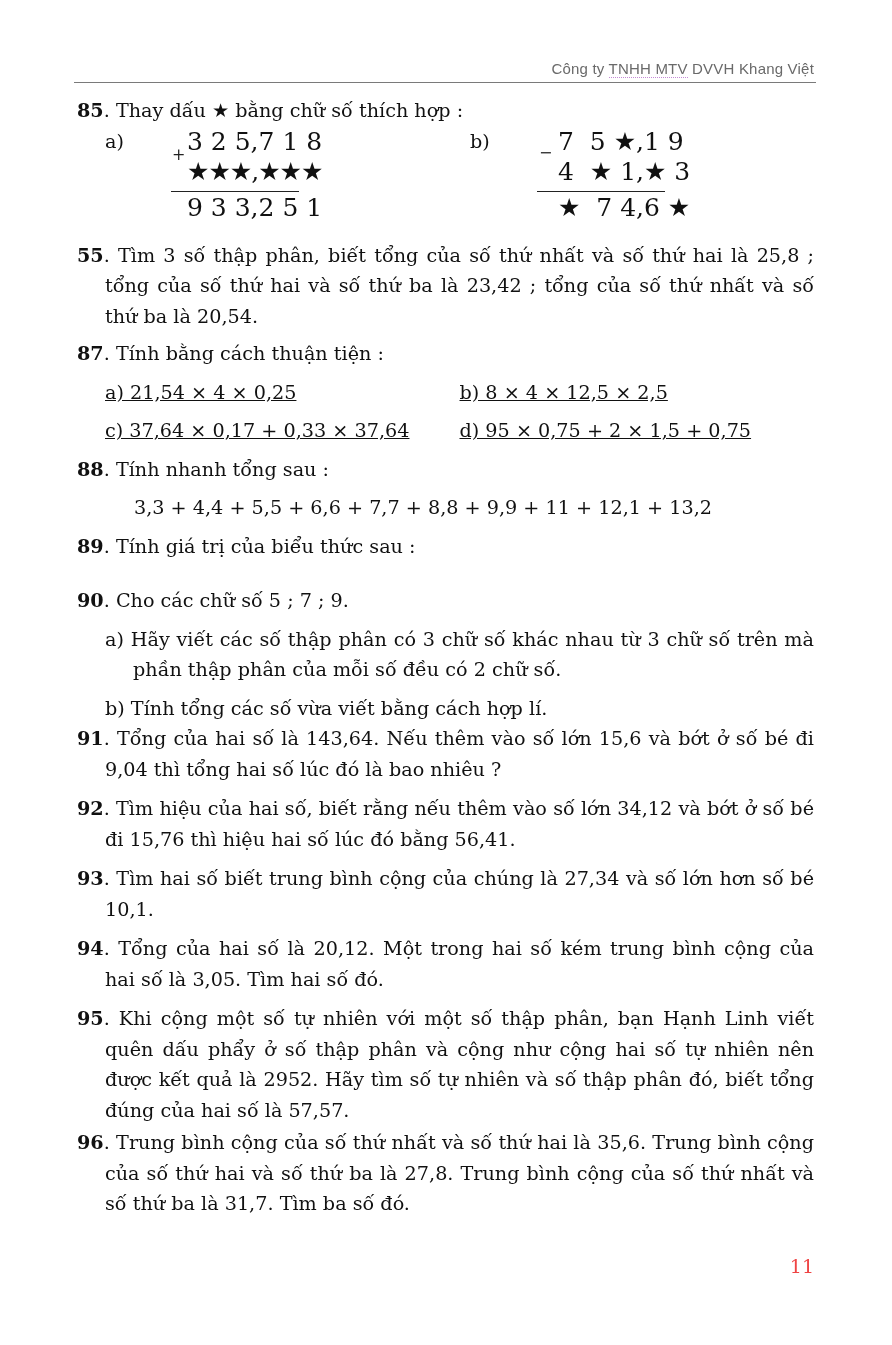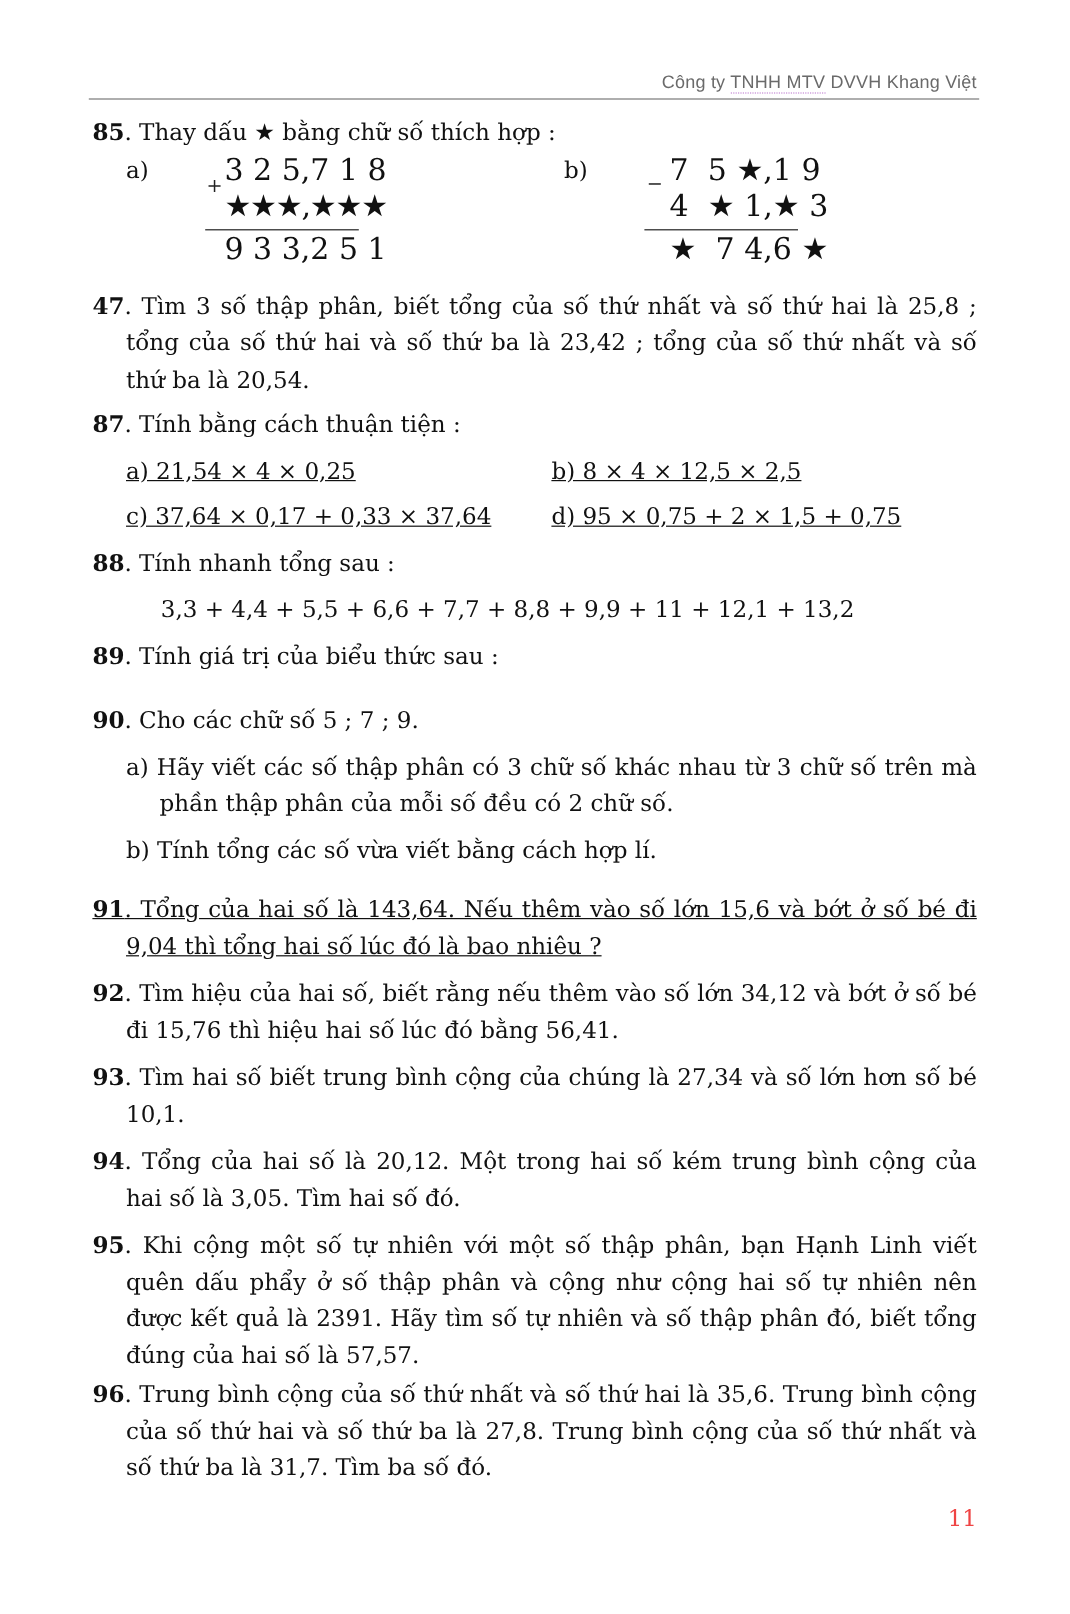--- a/index.html
+++ b/index.html
@@ -51,47 +51,47 @@
 
       <span class="lbl" style="left:393px; top:3px;">b)</span>
       <span class="op" style="left:462px; top:16px;">−</span>
       <span class="col" style="left:481px; top:0px;">7  5 ★,1 9</span>
       <span class="col" style="left:481px; top:30px;">4  ★ 1,★ 3</span>
       <div class="bar" style="left:460px; top:64px; width:128px;"></div>
       <span class="col" style="left:481px; top:66px;">★  7 4,6 ★</span>
     </div>
   </div>
 
-  <div class="p hang" style="margin-top:10px;"><span class="num">47</span><span>. Tìm 3 số thập phân, biết tổng của số thứ nhất và số thứ hai là 25,8 ; tổng của số thứ hai và số thứ ba là 23,42 ; tổng của số thứ nhất và số thứ ba là 20,54.</span></div>
+  <div class="p hang" style="margin-top:10px;"><span class="num">55</span><span>. Tìm 3 số thập phân, biết tổng của số thứ nhất và số thứ hai là 25,8 ; tổng của số thứ hai và số thứ ba là 23,42 ; tổng của số thứ nhất và số thứ ba là 20,54.</span></div>
 
   <div class="p" style="margin-top:7px;"><span class="num">87</span><span>. Tính bằng cách thuận tiện :</span></div>
   <div class="row2 sub p" style="margin-top:8px;">
     <div>a) 21,54 × 4 × 0,25</div>
     <div>b) 8 × 4 × 12,5 × 2,5</div>
   </div>
   <div class="row2 sub p" style="margin-top:8px;">
     <div>c) 37,64 × 0,17 + 0,33 × 37,64</div>
     <div>d) 95 × 0,75 + 2 × 1,5 + 0,75</div>
   </div>
 
   <div class="p" style="margin-top:8px;"><span class="num">88</span><span>. Tính nhanh tổng sau :</span></div>
   <div class="p" style="margin-top:8px; padding-left:57px;">3,3 + 4,4 + 5,5 + 6,6 + 7,7 + 8,8 + 9,9 + 11 + 12,1 + 13,2</div>
 
   <div class="p" style="margin-top:8px;"><span class="num">89</span><span>. Tính giá trị của biểu thức sau :</span></div>
 
   <div class="p" style="margin-top:24px;"><span class="num">90</span><span>. Cho các chữ số 5 ; 7 ; 9.</span></div>
   <div class="p subhang" style="margin-top:8px;">a) Hãy viết các số thập phân có 3 chữ số khác nhau từ 3 chữ số trên mà phần thập phân của mỗi số đều có 2 chữ số.</div>
   <div class="p subhang" style="margin-top:8px;">b) Tính tổng các số vừa viết bằng cách hợp lí.</div>
 
-  <div class="p hang" style="margin-top:19px;text-decoration:underline;"><span class="num">91</span><span>. Tổng của hai số là 143,64. Nếu thêm vào số lớn 15,6 và bớt ở số bé đi 9,04 thì tổng hai số lúc đó là bao nhiêu ?</span></div>
+  <div class="p hang" style="margin-top:0;"><span class="num">91</span><span>. Tổng của hai số là 143,64. Nếu thêm vào số lớn 15,6 và bớt ở số bé đi 9,04 thì tổng hai số lúc đó là bao nhiêu ?</span></div>
 
   <div class="p hang" style="margin-top:9px;"><span class="num">92</span><span>. Tìm hiệu của hai số, biết rằng nếu thêm vào số lớn 34,12 và bớt ở số bé đi 15,76 thì hiệu hai số lúc đó bằng 56,41.</span></div>
 
   <div class="p hang" style="margin-top:9px;"><span class="num">93</span><span>. Tìm hai số biết trung bình cộng của chúng là 27,34 và số lớn hơn số bé 10,1.</span></div>
 
   <div class="p hang" style="margin-top:9px;"><span class="num">94</span><span>. Tổng của hai số là 20,12. Một trong hai số kém trung bình cộng của hai số là 3,05. Tìm hai số đó.</span></div>
 
-  <div class="p hang" style="margin-top:9px;"><span class="num">95</span><span>. Khi cộng một số tự nhiên với một số thập phân, bạn Hạnh Linh viết quên dấu phẩy ở số thập phân và cộng như cộng hai số tự nhiên nên được kết quả là 2391. Hãy tìm số tự nhiên và số thập phân đó, biết tổng đúng của hai số là 57,57.</span></div>
+  <div class="p hang" style="margin-top:9px;"><span class="num">95</span><span>. Khi cộng một số tự nhiên với một số thập phân, bạn Hạnh Linh viết quên dấu phẩy ở số thập phân và cộng như cộng hai số tự nhiên nên được kết quả là 2952. Hãy tìm số tự nhiên và số thập phân đó, biết tổng đúng của hai số là 57,57.</span></div>
 
   <div class="p hang" style="margin-top:2px;"><span class="num">96</span><span>. Trung bình cộng của số thứ nhất và số thứ hai là 35,6. Trung bình cộng của số thứ hai và số thứ ba là 27,8. Trung bình cộng của số thứ nhất và số thứ ba là 31,7. Tìm ba số đó.</span></div>
 </div>
 
 <div class="pagenum">11</div>
 
 </body></html>

